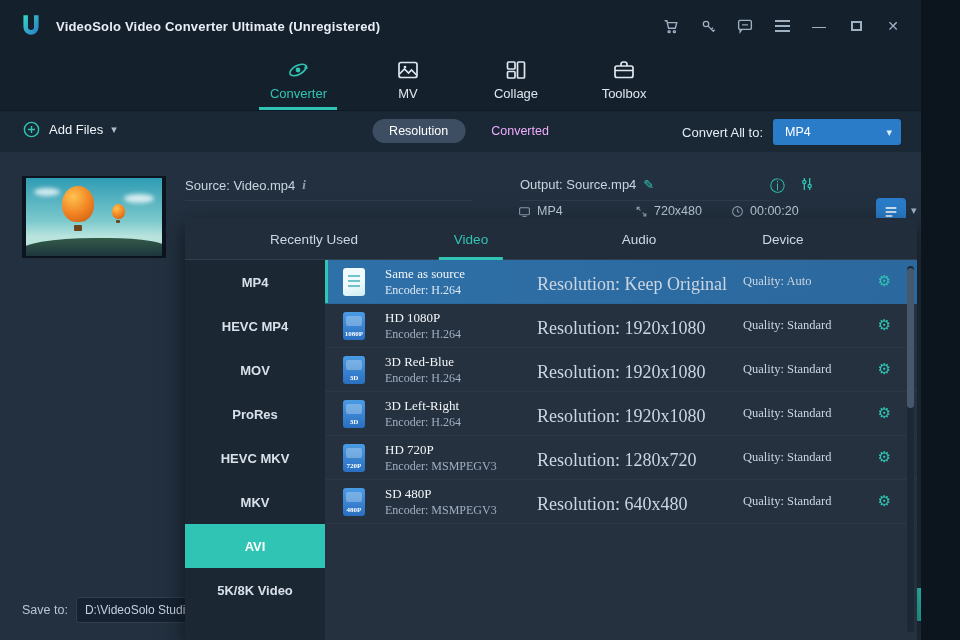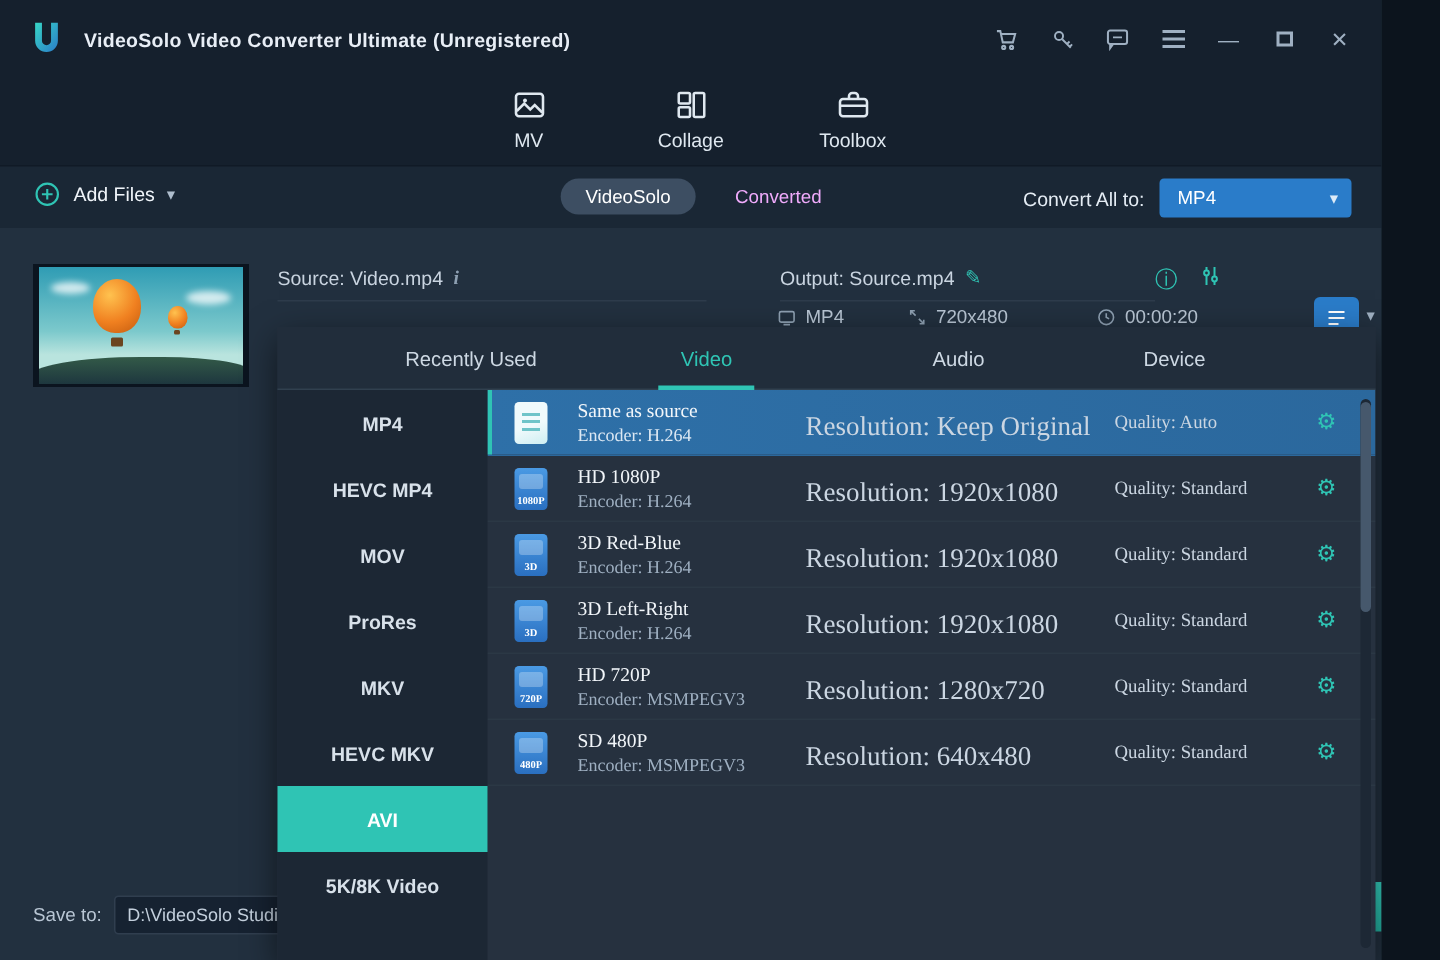--- a/index.html
+++ b/index.html
@@ -173,20 +173,28 @@
       </span>
       <span class="wicon">—</span>
       <span class="wicon">
           <span class="maxbox"></span>
         </span>
       <span class="wicon">✕</span>
     </div>
   </div>
 
   <div class="nav">
+    <div class="nav-tab active">
+      <svg viewBox="0 0 24 24" fill="none" stroke="#2fc4b4" stroke-width="1.7">
+        <circle cx="12" cy="12" r="2.4" fill="#2fc4b4" stroke="none"></circle>
+        <ellipse cx="12" cy="12" rx="9" ry="4.4" transform="rotate(-28 12 12)"></ellipse>
+        <path d="M20.5 7.5l.3 2.6-2.5-.6" stroke-width="1.4"></path>
+      </svg>
+      <span>Converter</span>
+    </div>
     <div class="nav-tab">
       <svg viewBox="0 0 24 24" fill="none" stroke="#dfe8f0" stroke-width="1.7">
         <rect x="3" y="4.5" width="18" height="15" rx="2"></rect>
         <path d="M3.5 16l5-5 4 4 3-3 5 5"></path>
         <circle cx="9" cy="9" r="1.3" fill="#dfe8f0" stroke="none"></circle>
       </svg>
       <span>MV</span>
     </div>
     <div class="nav-tab">
       <svg viewBox="0 0 24 24" fill="none" stroke="#dfe8f0" stroke-width="1.7">
@@ -208,21 +216,21 @@
   <div class="toolbar">
     <div class="addfiles">
       <svg viewBox="0 0 24 24" fill="none" stroke="#2fc4b4" stroke-width="1.8">
         <circle cx="12" cy="12" r="9"></circle>
           <path d="M12 7.5v9M7.5 12h9"></path>
       </svg>
       <span>Add Files</span>
       <span class="caret">▾</span>
     </div>
     <div class="center-tabs">
-      <span class="pill">VideoSolo</span>
+      <span class="pill">Resolution</span>
       <span class="plain-tab">Converted</span>
     </div>
     <div class="convert-all">
       <span class="lbl">Convert All to:</span>
       <div class="dropdown">
         <span>MP4</span>
         <span class="caret">▾</span>
       </div>
     </div>
   </div>
@@ -261,21 +269,21 @@
       </span>
     </div>
 
     <div class="meta-row" style="left:518px;">
       <svg viewBox="0 0 24 24" fill="none" stroke="#8ea0b2" stroke-width="2">
         <rect x="3" y="5" width="18" height="13" rx="2"></rect>
           <path d="M8 21h8"></path>
       </svg>
       <span>MP4</span>
     </div>
-    <div class="meta-row" style="left:605px;text-align:right;">
+    <div class="meta-row" style="left:635px;text-align:right;">
       <svg viewBox="0 0 24 24" fill="none" stroke="#8ea0b2" stroke-width="2">
         <path d="M4 9V4h5M20 15v5h-5M4 4l6 6M20 20l-6-6"></path>
       </svg>
       <span>720x480</span>
     </div>
     <div class="meta-row" style="left:731px;">
       <svg viewBox="0 0 24 24" fill="none" stroke="#8ea0b2" stroke-width="2">
         <circle cx="12" cy="12" r="9"></circle>
           <path d="M12 7v5l3.5 2"></path>
       </svg>
@@ -295,22 +303,22 @@
       <div class="ptab" style="left:129px;">Recently Used</div>
       <div class="ptab active" style="left:286px;">Video</div>
       <div class="ptab" style="left:454px;">Audio</div>
       <div class="ptab" style="left:598px;">Device</div>
     </div>
     <div class="panel-side">
         <div class="side-item">MP4</div>
         <div class="side-item">HEVC MP4</div>
         <div class="side-item">MOV</div>
         <div class="side-item">ProRes</div>
+        <div class="side-item">HEVC MKV</div>
         <div class="side-item">MKV</div>
-        <div class="side-item">HEVC MKV</div>
         <div class="side-item sel">AVI</div>
         <div class="side-item">5K/8K Video</div>
       </div>
     <div class="rows">
         <div class="prow sel">
           <div class="fmticon doc"></div>
           <div class="pname">Same as source</div>
           <div class="penc">Encoder: H.264</div>
           <div class="pres">Resolution: Keep Original</div>
           <div class="pq">Quality: Auto</div>

